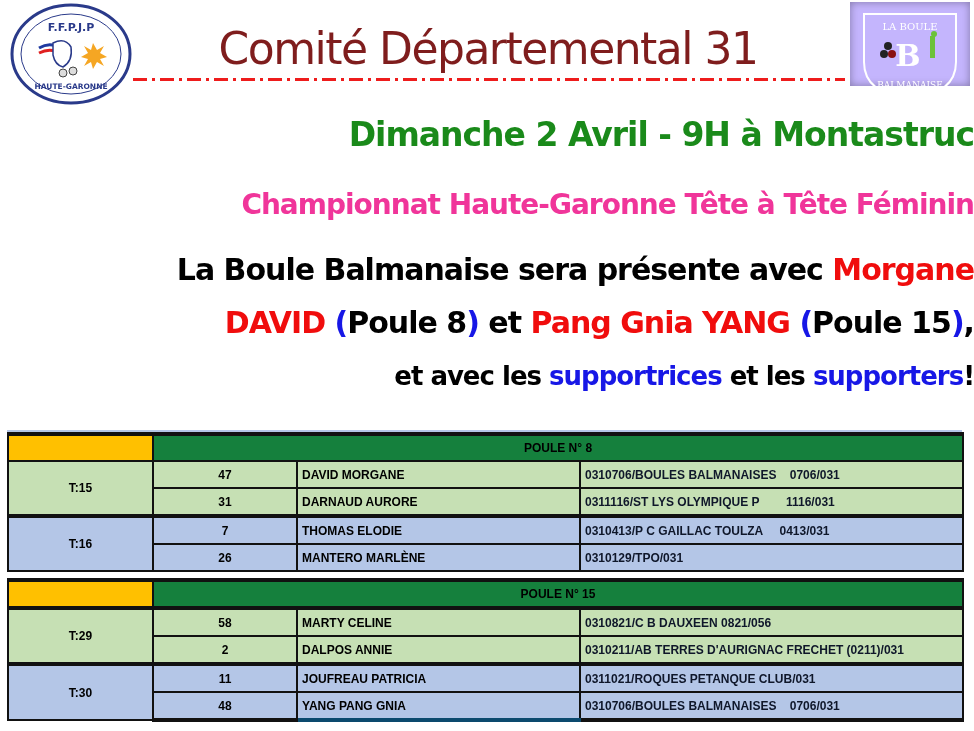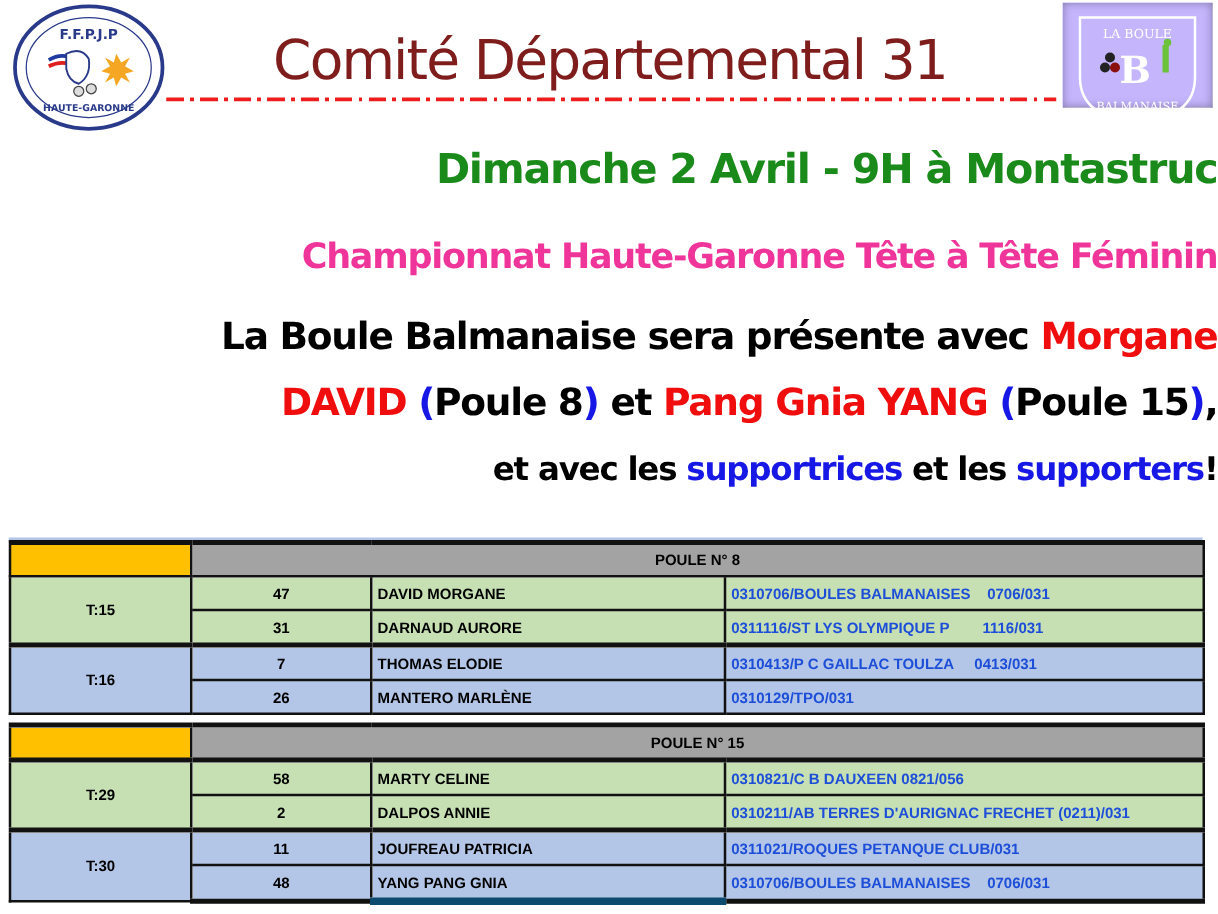--- a/index.html
+++ b/index.html
@@ -28,25 +28,25 @@
   .p3 { top:355px; font-size:26px; line-height:42px; color:#000; padding-left:28px; box-sizing:border-box; }
   .red { color:#f00d0d; }
   .blue { color:#1717e6; }
 
   
   .tbl { left:7px; width:955px; border-collapse:collapse; table-layout:fixed; }
   .tbl td { border:2px solid #111; padding:0 4px; font-size:12px; font-weight:bold; height:25px;
             white-space:nowrap; overflow:hidden; }
   .tbl td.thick-top { border-top:4px solid #111; }
   .c-gold { background:#ffc000; }
-  .c-white { background:#a3a3a3; text-align:center; color:#000; }
+  .c-white { background:#15803d; text-align:center; color:#000; }
   .c-green { background:#c6e0b4; }
   .c-blue { background:#b4c6e7; }
   .center { text-align:center; }
-  .club { color:#1d4ed8;margin-left:36px; }
+  .club { color:#0f172a;margin-left:36px; }
   .topstrip { left:7px; top:430px; width:955px; height:4px; background:#b4c6e7; }
 </style>
 </head>
 <body>
 
 <div class="abs logo-left">
   <svg width="124" height="103" viewBox="0 0 124 103">
     <ellipse cx="62" cy="51" rx="59" ry="49" fill="#fff" stroke="#2a3a8a" stroke-width="3"></ellipse>
     <ellipse cx="62" cy="51" rx="50" ry="40" fill="none" stroke="#2a3a8a" stroke-width="1"></ellipse>
     <text x="62" y="28" text-anchor="middle" font-family="DejaVu Sans, sans-serif" font-size="11" font-weight="bold" fill="#2a3a8a">F.F.P.J.P</text>
@@ -153,17 +153,17 @@
     <td class="c-green club" style="white-space:pre">0310211/AB TERRES D'AURIGNAC FRECHET (0211)/031</td>
   </tr>
   <tr>
     <td class="c-blue center thick-top" rowspan="2">T:30</td>
     <td class="c-blue center thick-top">11</td>
     <td class="c-blue thick-top">JOUFREAU PATRICIA</td>
     <td class="c-blue club thick-top" style="white-space:pre">0311021/ROQUES PETANQUE CLUB/031</td>
   </tr>
   <tr>
     <td class="c-blue center" style="border-bottom:4px solid #111">48</td>
-    <td class="c-blue" style="border-bottom:6px solid #0c4a6e">YANG PANG GNIA</td>
+    <td class="c-blue" style="border-bottom:4px solid #0c4a6e">YANG PANG GNIA</td>
     <td class="c-blue club" style="white-space:pre;border-bottom:4px solid #111">0310706/BOULES BALMANAISES    0706/031</td>
   </tr>
 </tbody>
   </table>
 
 </body></html>

